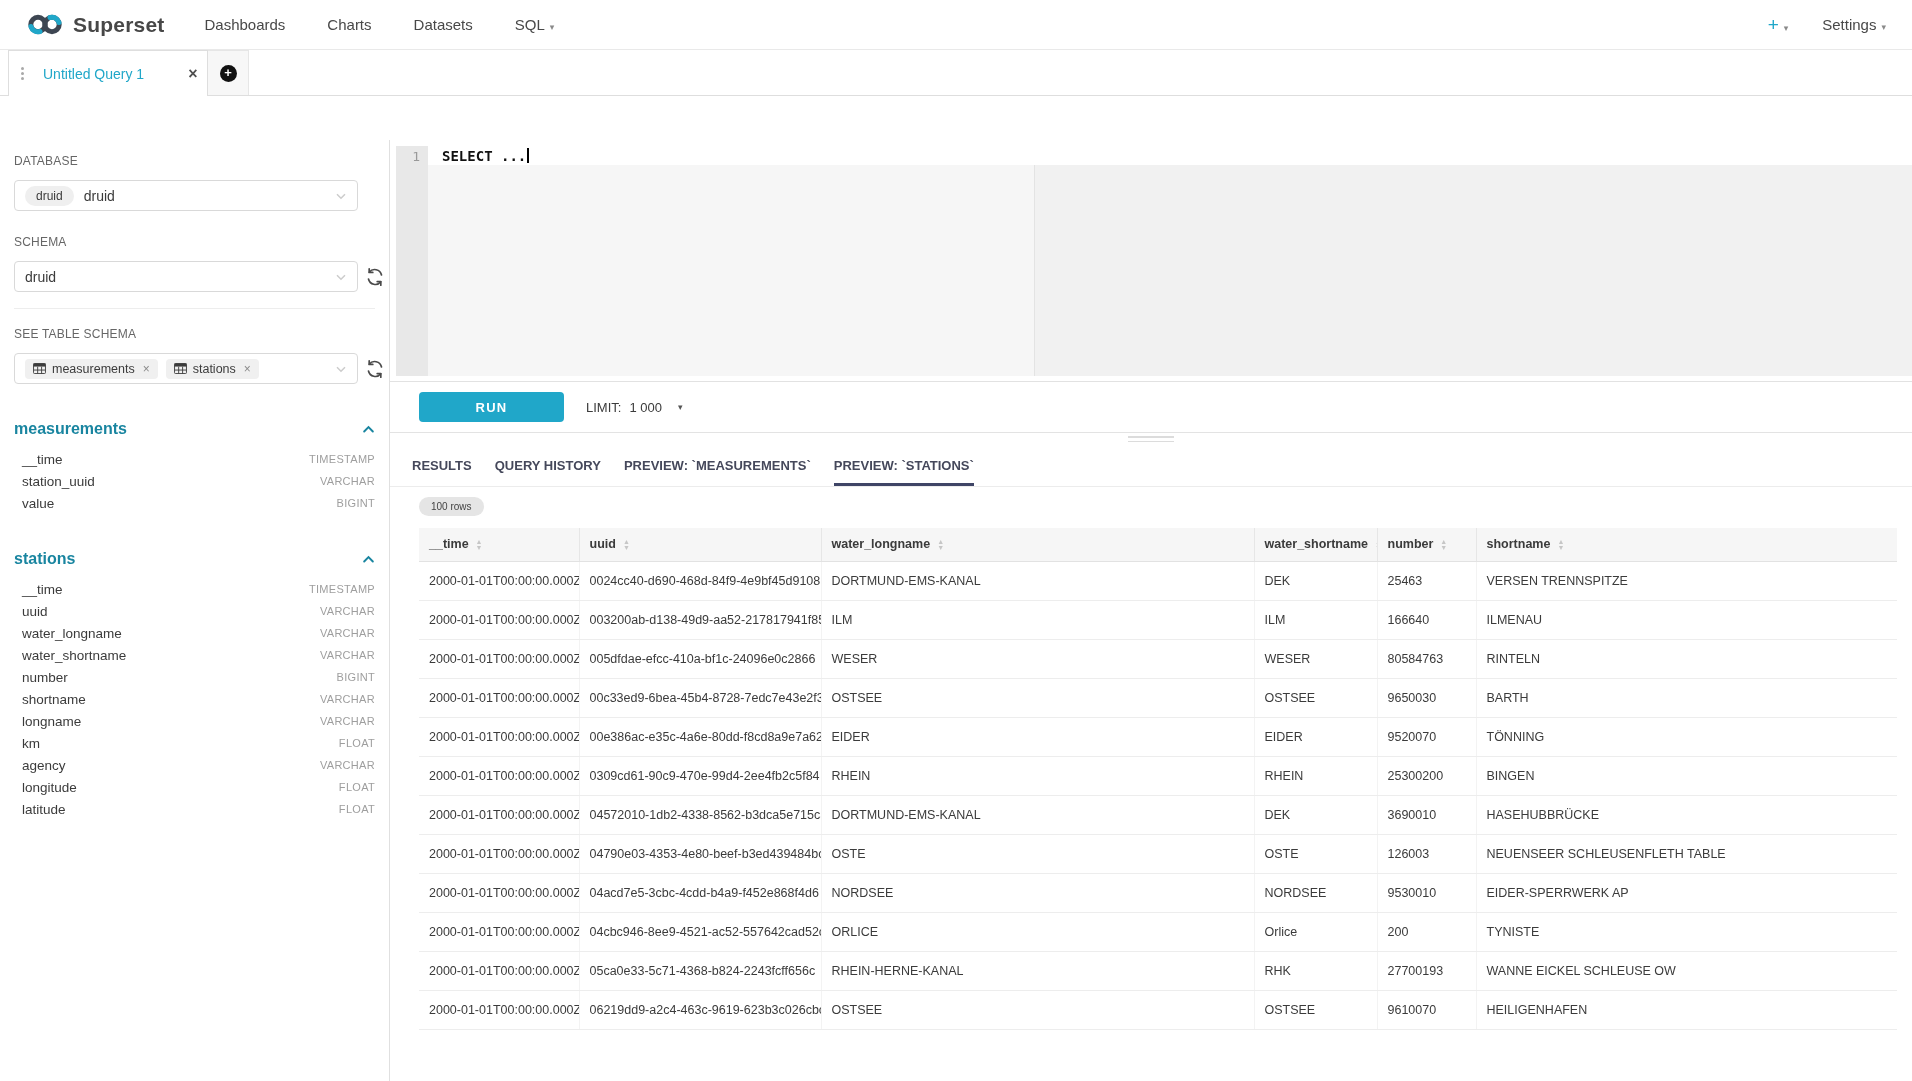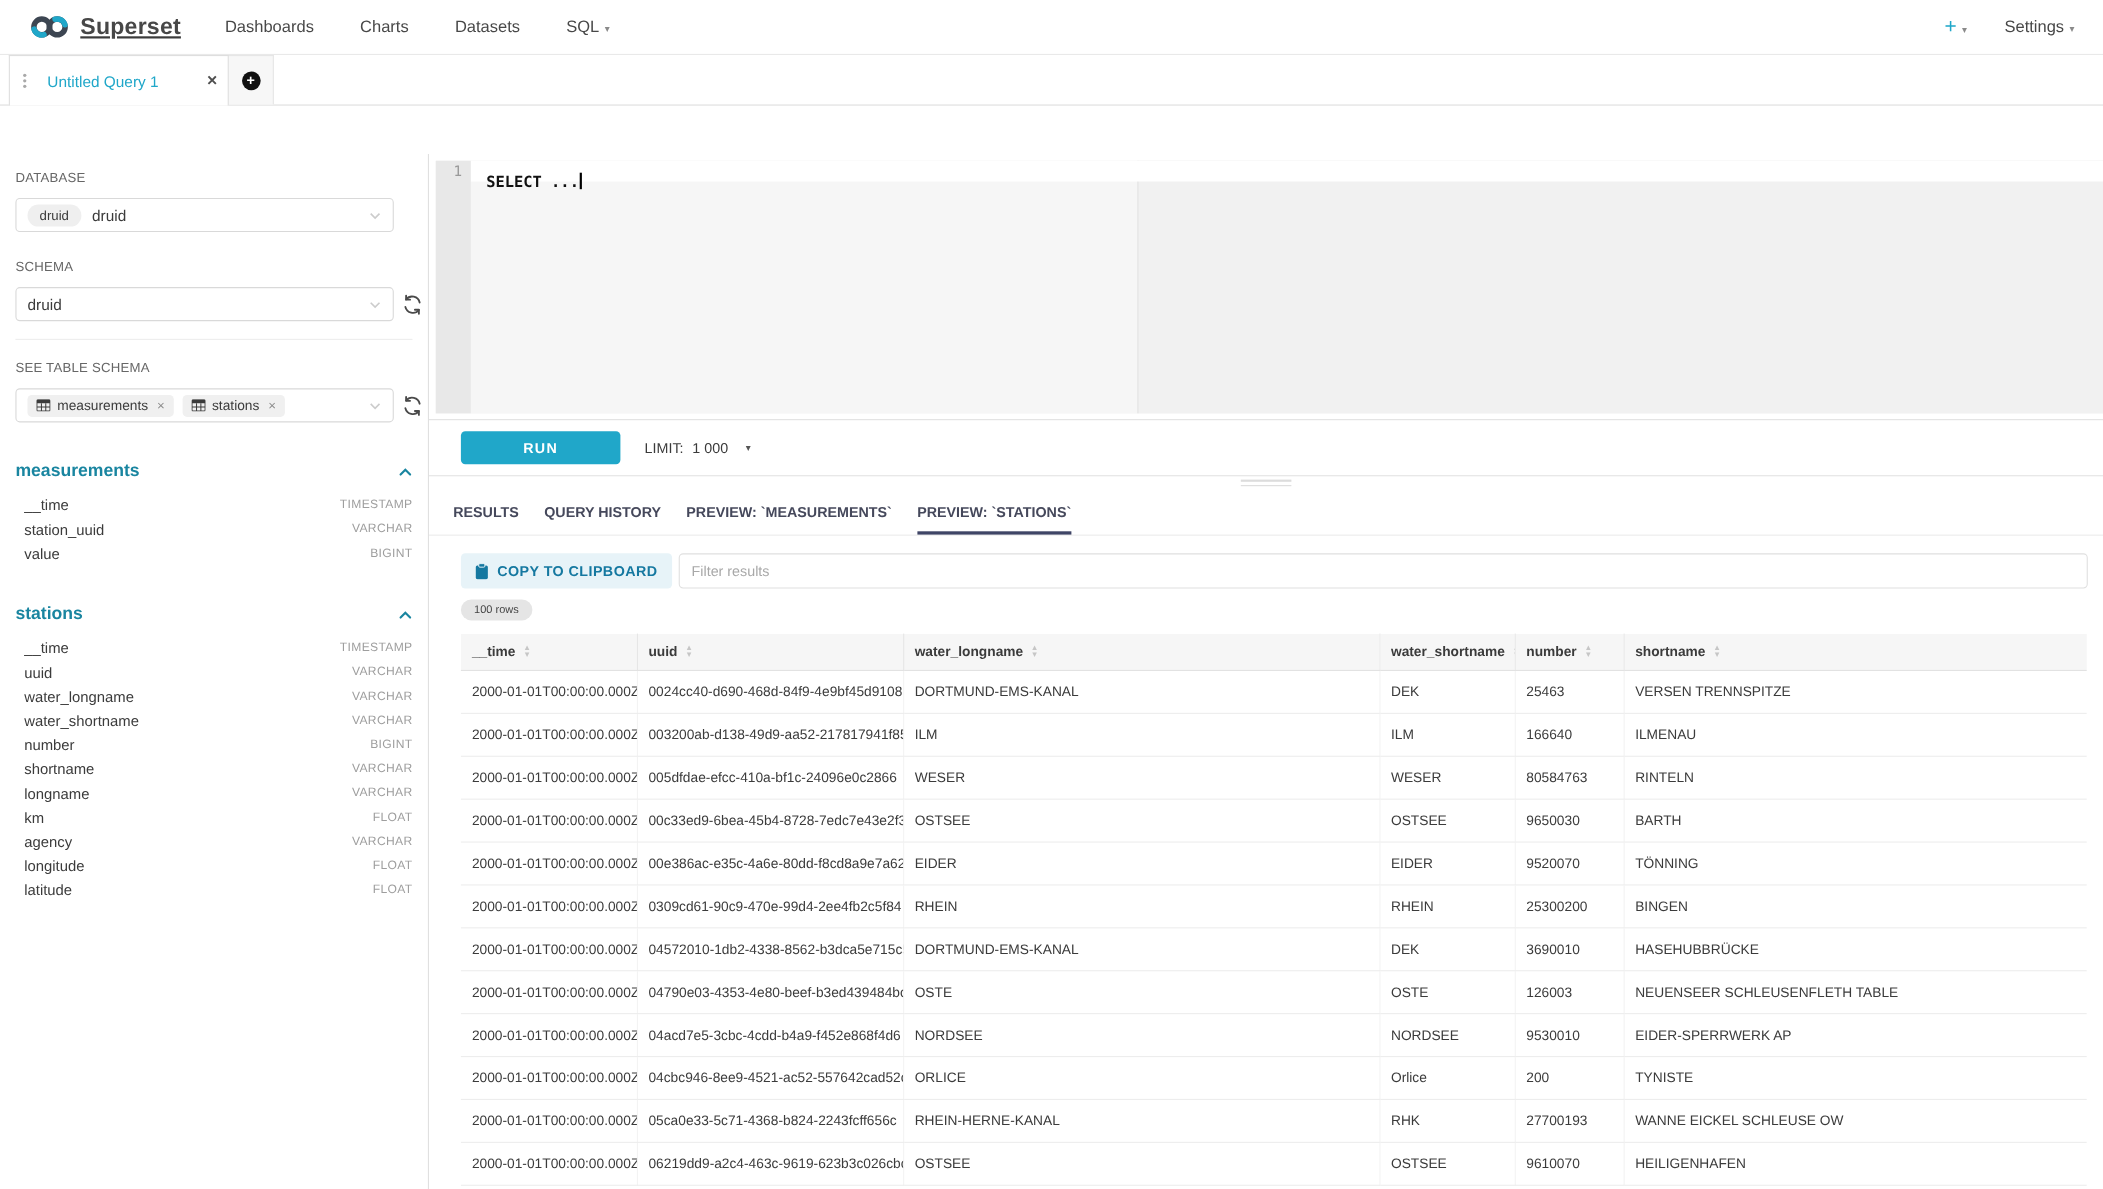--- a/index.html
+++ b/index.html
@@ -6,21 +6,21 @@
   html,body { margin:0; padding:0; }
   body {
     width:1912px; height:1081px; overflow:hidden;
     background:#ffffff; color:#3b3b3b;
     font-family:"Liberation Sans", sans-serif;
   }
 
   
   .navbar { height:50px; display:flex; align-items:center; padding:0 26px;
             border-bottom:1px solid #e9e9e9; background:#fff; }
-  .brand { display:flex; align-items:center; gap:9px;text-decoration:underline; }
+  .brand { display:flex; align-items:center; gap:9px; }
   .brand-name { font-size:21px; font-weight:bold; color:#474747; letter-spacing:.2px; }
   .nav-menu { display:flex; gap:42px; margin-left:40px; align-items:center; }
   .nav-item { font-size:15px; color:#484848; cursor:pointer; }
   .caret { font-size:9px; color:#8a8a8a; margin-left:5px; }
   .nav-right { margin-left:auto; display:flex; align-items:center; gap:34px; }
   .nav-plus { color:#20a7c9; font-size:19px; font-weight:500; }
 
   
   .tabstrip { height:46px; background:#fff; border-bottom:1px solid #dedede;
               display:flex; align-items:stretch; padding-left:8px; }
@@ -70,21 +70,21 @@
   
   .editor-wrap { height:242px; border-bottom:1px solid #e2e2e2; position:relative; }
   .editor { position:absolute; left:6px; right:0; top:6px; height:230px;
             background:#f6f6f6; overflow:hidden; }
   .pm-zone { position:absolute; left:638px; right:0; top:0; bottom:0; background:#f1f1f1;
              border-left:1px solid #e3e3e3; }
   .active-line { position:absolute; left:0; right:0; top:0; height:19px; background:#ffffff; z-index:1; }
   .gutter { position:absolute; left:0; top:0; bottom:0; width:32px; background:#e8e8e8; z-index:2;
             font-family:"DejaVu Sans Mono", monospace; font-size:13px; color:#999;
             text-align:right; padding:1px 8px 0 0; line-height:19px; }
-  .code-line { position:absolute; left:46px; top:11px; z-index:3; line-height:19px;
+  .code-line { position:absolute; left:46px; top:1px; z-index:3; line-height:19px;
                font-family:"DejaVu Sans Mono", monospace; font-size:14px; font-weight:bold; color:#111; }
   .cursor { display:inline-block; width:2px; height:15px; background:#000; vertical-align:-2px; margin-left:1px; }
 
   
   .toolbar { height:51px; border-bottom:1px solid #e3e3e3; display:flex; align-items:center;
              padding:0 22px 0 29px; }
   .run-btn { width:145px; height:30px; background:#20a7c9; color:#fff; border:none; border-radius:4px;
              font-size:13px; font-weight:bold; letter-spacing:1.2px; font-family:inherit; }
   .limit { display:flex; align-items:center; margin-left:22px; gap:8px; font-size:13px; color:#3b3b3b; }
   .limit-label { font-weight:400; }
@@ -379,32 +379,20 @@
         <i></i>
       </div>
 
     <div class="rtabs" id="result-tabs">
         <div class="rtab">RESULTS</div>
         <div class="rtab">QUERY HISTORY</div>
         <div class="rtab">PREVIEW: `MEASUREMENTS`</div>
         <div class="rtab active">PREVIEW: `STATIONS`</div>
       </div>
 
-    <div class="results-head">
-      <button class="copy-btn">
-        <span style="display:flex;">
-          <svg width="12" height="15" viewBox="0 0 12 15">
-            <rect x="0.5" y="2" width="11" height="12.5" rx="1.5" fill="#1578a0"></rect>
-            <rect x="3.2" y="0.4" width="5.6" height="3.2" rx="1" fill="#1578a0" stroke="#e7f3f8" stroke-width="0.9"></rect>
-          </svg>
-        </span>
-        <span>COPY TO CLIPBOARD</span>
-      </button>
-      <input class="filter-input" type="text" placeholder="Filter results" style="">
-    </div>
 
     <div class="badge-row">
       <span class="rows-badge">100 rows</span>
     </div>
 
     <table class="grid" id="results-grid">
       <colgroup id="grid-cols">
           <col style="width: 160px;">
           <col style="width: 242px;">
           <col style="width: 433px;">

